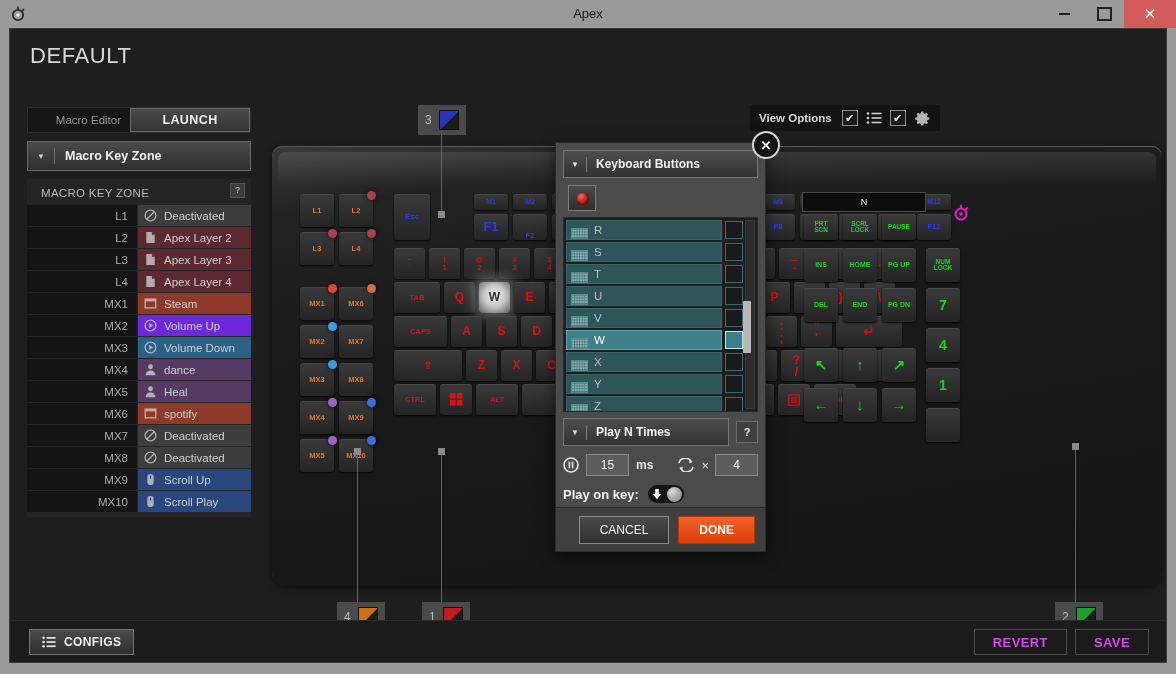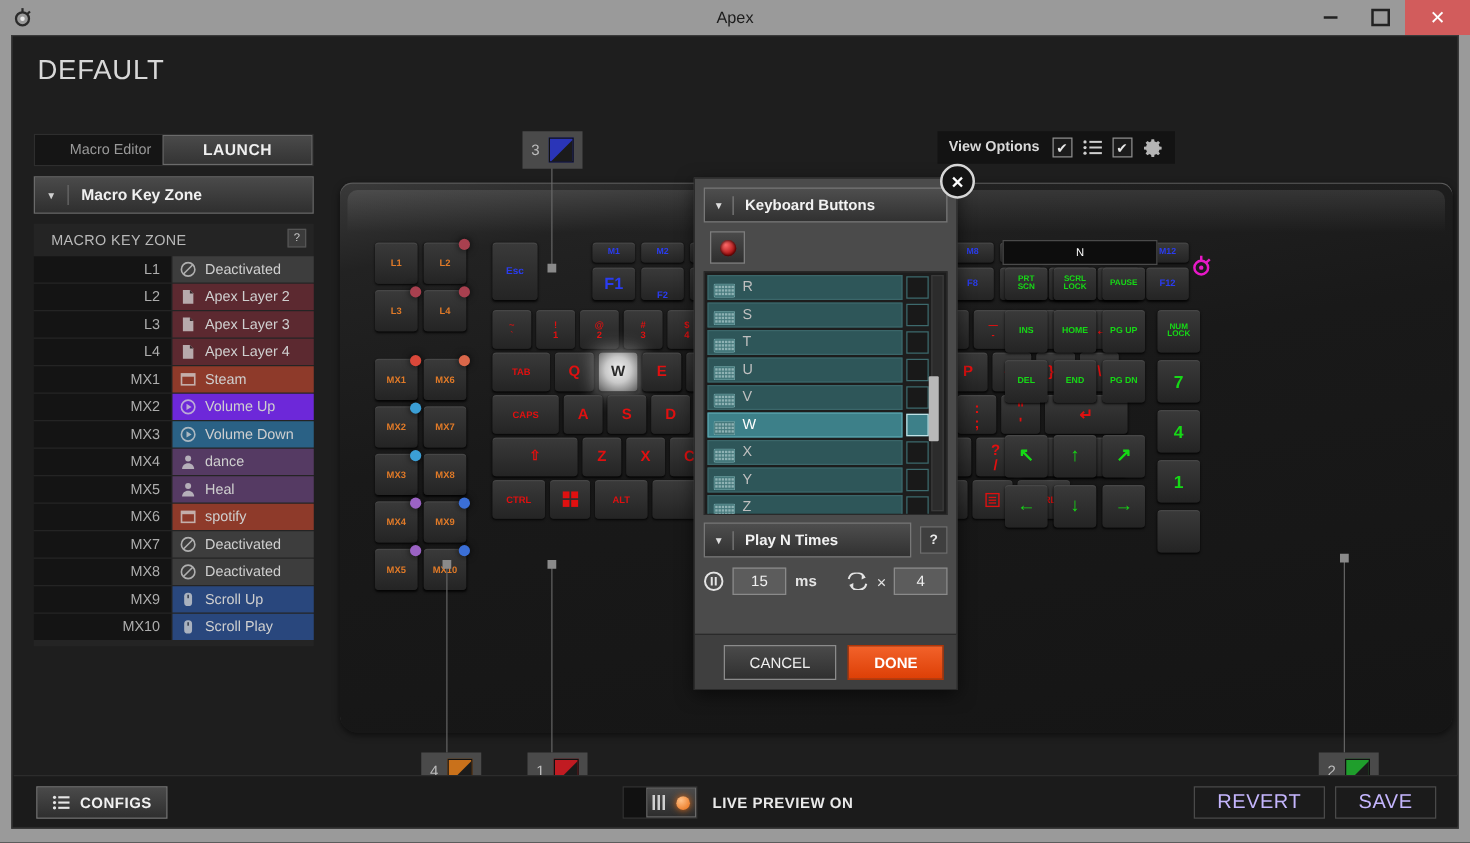--- a/index.html
+++ b/index.html
@@ -239,21 +239,21 @@
     width:40px;height:24px;background:linear-gradient(#4b4b4b,#2d2d2d);border:1px solid #6a6a6a;
     display:flex;align-items:center;justify-content:space-around;box-sizing:border-box;
   }
   .lp-switch .bars{display:flex;gap:2px;}
   .lp-switch .bars i{display:block;width:2px;height:12px;background:#cfcfcf;}
   .lp-switch .dot{width:11px;height:11px;border-radius:50%;background:radial-gradient(circle at 35% 30%,#ffc187,#e86b11);box-shadow:0 0 6px #e86b11;}
   .lp-text{margin-left:12px;font-size:12px;font-weight:bold;color:#e9e9e9;letter-spacing:.4px;}
   .rb-group{position:absolute;right:18px;top:8px;display:flex;}
   .ghost-btn{
     height:24px;padding:0 18px;display:flex;align-items:center;justify-content:center;
-    border:1px solid #4a4a4a;color:#c4b5fd;font-size:16px;font-weight:normal;margin-left:8px;letter-spacing:.4px;
+    border:1px solid #4a4a4a;color:#d946ef;font-size:13px;font-weight:bold;margin-left:8px;letter-spacing:.4px;
   }
 </style>
 </head>
 <body>
 
 <div class="app">
 
   <div class="titlebar">
     <div class="logo">
       <svg width="20" height="20" viewBox="0 0 20 20">
@@ -1248,20 +1248,31 @@
             <path d="M2 5.2 A6.5 6 0 0 1 14.5 4.2" fill="none" stroke="#e4e4e4" stroke-width="1.6"></path>
             <path d="M16 9 A6.5 6 0 0 1 3.5 10" fill="none" stroke="#e4e4e4" stroke-width="1.6"></path>
             <path d="M12.5 1.2 L15.6 4 L12.3 5.6 Z" fill="#e4e4e4"></path>
             <path d="M5.5 12.8 L2.4 10 L5.7 8.4 Z" fill="#e4e4e4"></path>
           </svg>
         </span>
         <div class="mulx">×</div>
         <div class="num-in">4</div>
       </div>
 
+      <div class="playonkey">
+        <div class="pok-label">Play on key:</div>
+        <div class="toggle">
+          <span style="display:flex;">
+            <svg width="14" height="14" viewBox="0 0 14 14">
+              <path d="M5.2 2 h3.6 v5 h2.6 L7 12.2 L2.6 7 h2.6 z" fill="#ffffff"></path>
+            </svg>
+          </span>
+          <span class="knob"></span>
+        </div>
+      </div>
 
       <div class="dlg-footer">
         <div class="btn-cancel">CANCEL</div>
         <div class="btn-done">DONE</div>
       </div>
     </div>
     <div class="dlg-close">✕</div>
 
     <div class="hscroll">
       <div class="thumb"></div>
@@ -1275,33 +1286,20 @@
               <rect x="4.6" y="1" width="9" height="1.7" fill="#e6e6e6"></rect>
             <circle cx="1.6" cy="6" r="1.3" fill="#e6e6e6"></circle>
               <rect x="4.6" y="5.2" width="9" height="1.7" fill="#e6e6e6"></rect>
             <circle cx="1.6" cy="10.2" r="1.3" fill="#e6e6e6"></circle>
               <rect x="4.6" y="9.4" width="9" height="1.7" fill="#e6e6e6"></rect>
           </svg>
         </span>
         <span>CONFIGS</span>
       </div>
 
-      <div class="lp-group">
-        <div class="lp-switch">
-          <div class="handle">
-            <span class="bars">
-                <i></i>
-                <i></i>
-                <i></i>
-              </span>
-            <span class="dot"></span>
-          </div>
-        </div>
-        <div class="lp-text">LIVE PREVIEW ON</div>
-      </div>
 
       <div class="rb-group">
         <div class="ghost-btn">REVERT</div>
         <div class="ghost-btn">SAVE</div>
       </div>
     </div>
 
   </div>
 </div>
 

